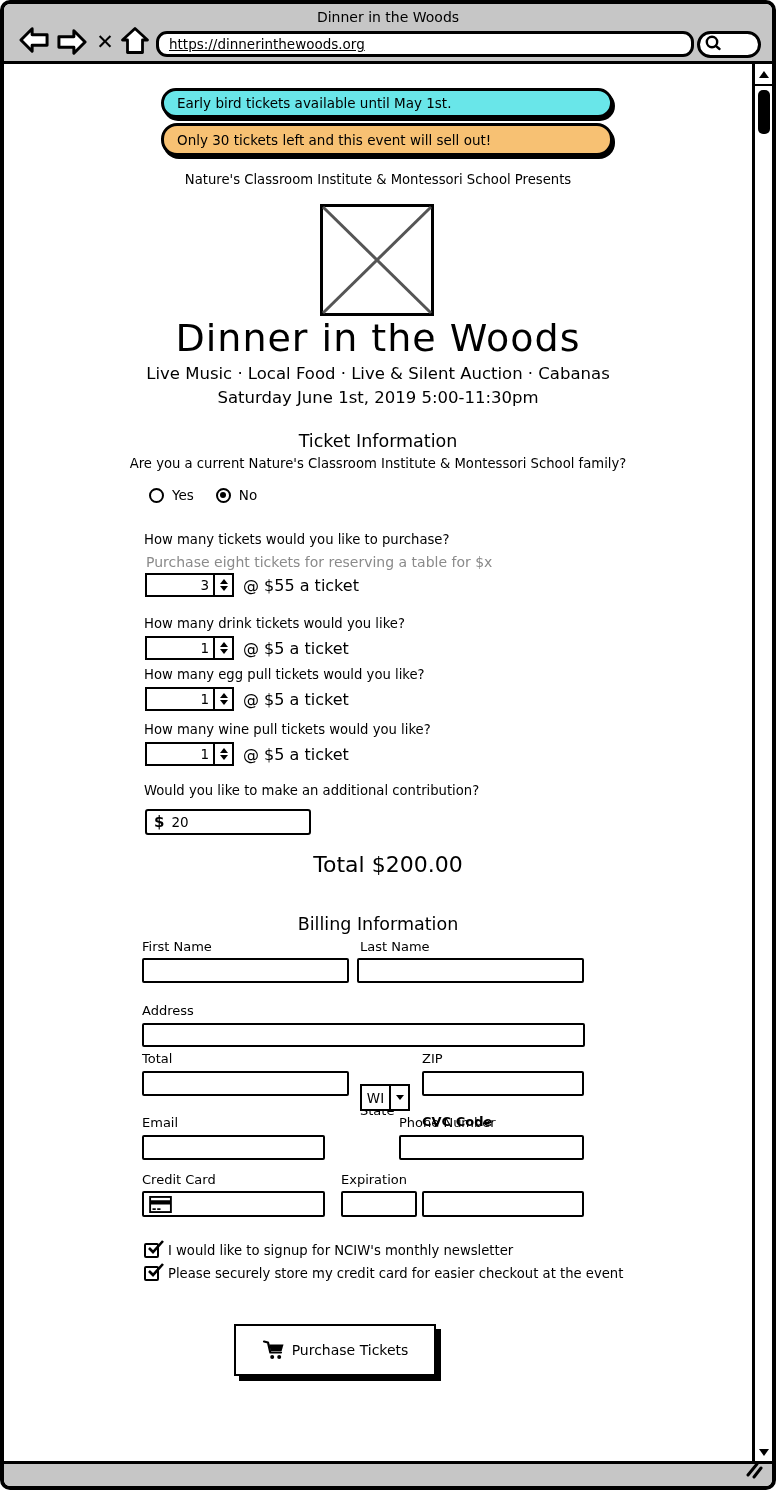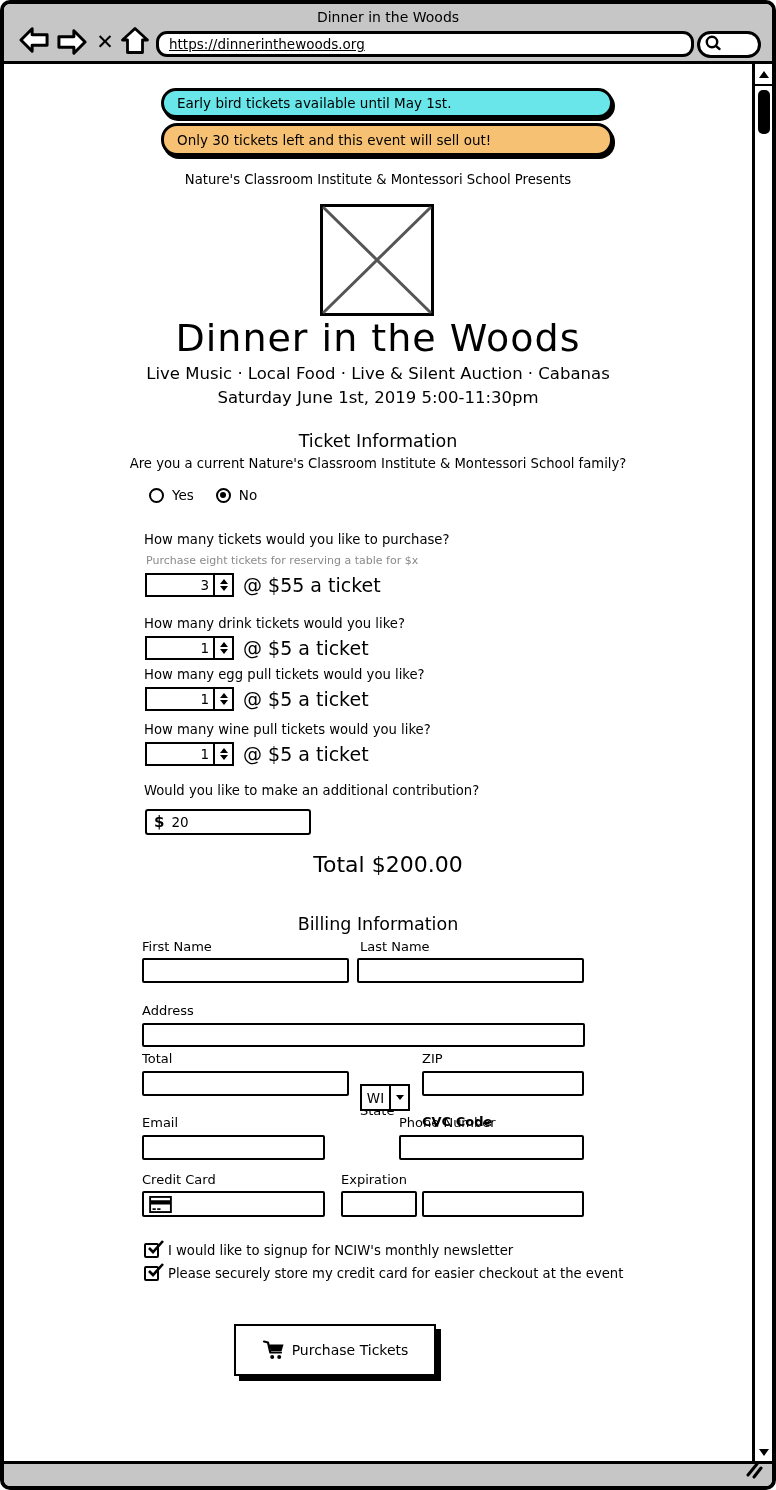--- a/index.html
+++ b/index.html
@@ -40,34 +40,34 @@
   .center{position:absolute;left:0;right:20px;text-align:center;}
   .presenter{font-size:13.2px;}
   .main-title{font-size:38px;letter-spacing:1px;}
   .tagline{font-size:16.5px;}
   .datetime{font-size:16.5px;}
   .section-heading{font-size:17.5px;}
   .question-c{font-size:13.2px;}
   .total{font-size:22px;padding-left:20px;}
   
   .label{position:absolute;font-size:13px;}
-  .hint{position:absolute;font-size:11px;color:#8a8a8a;}
+  .hint{position:absolute;font-size:14px;color:#8a8a8a;}
   .question{position:absolute;font-size:13.2px;}
   .radio-row{position:absolute;display:flex;align-items:center;gap:8px;font-size:13.5px;}
   .radio{width:15px;height:15px;border:2px solid #000;border-radius:50%;box-sizing:border-box;
     position:relative;background:#fff;cursor:pointer;}
   .radio.checked::after{content:"";position:absolute;inset:2.5px;background:#000;border-radius:50%;}
   .radio-gap{width:6px;}
   .qty-row{position:absolute;display:flex;align-items:center;gap:9px;}
   .stepper-box{display:flex;box-sizing:border-box;border:2.5px solid #000;height:24px;background:#fff;}
   .stepper-input{width:60px;border:none;outline:none;text-align:right;font-size:13.5px;
     padding-right:4px;font-family:"DejaVu Sans",sans-serif;background:transparent;}
   .stepper-btns{width:17px;border-left:2.5px solid #000;display:flex;flex-direction:column;
     align-items:center;justify-content:center;gap:2px;background:#fff;cursor:pointer;}
-  .price{font-size:19px;}
+  .price{font-size:16px;}
   .tinput{position:absolute;box-sizing:border-box;border:2.5px solid #000;border-radius:2px;
     background:#fff;font-size:13.5px;padding:0 6px;font-family:"DejaVu Sans",sans-serif;outline:none;}
   .contrib{position:absolute;left:141px;top:805px;width:166px;height:26px;box-sizing:border-box;
     border:2.5px solid #000;border-radius:3px;display:flex;align-items:center;background:#fff;}
   .dollar{font-size:15px;font-weight:bold;margin:0 5px 0 7px;}
   .contrib input{border:none;outline:none;font-size:13.5px;width:110px;font-family:"DejaVu Sans",sans-serif;}
   .select{position:absolute;display:flex;box-sizing:border-box;border:2.5px solid #000;background:#fff;
     align-items:stretch;cursor:pointer;margin-top:14px;}
   .select-val{width:27px;display:flex;align-items:center;justify-content:center;font-size:13.5px;}
   .select-arrow{width:17px;border-left:2.5px solid #000;display:flex;align-items:center;justify-content:center;}

